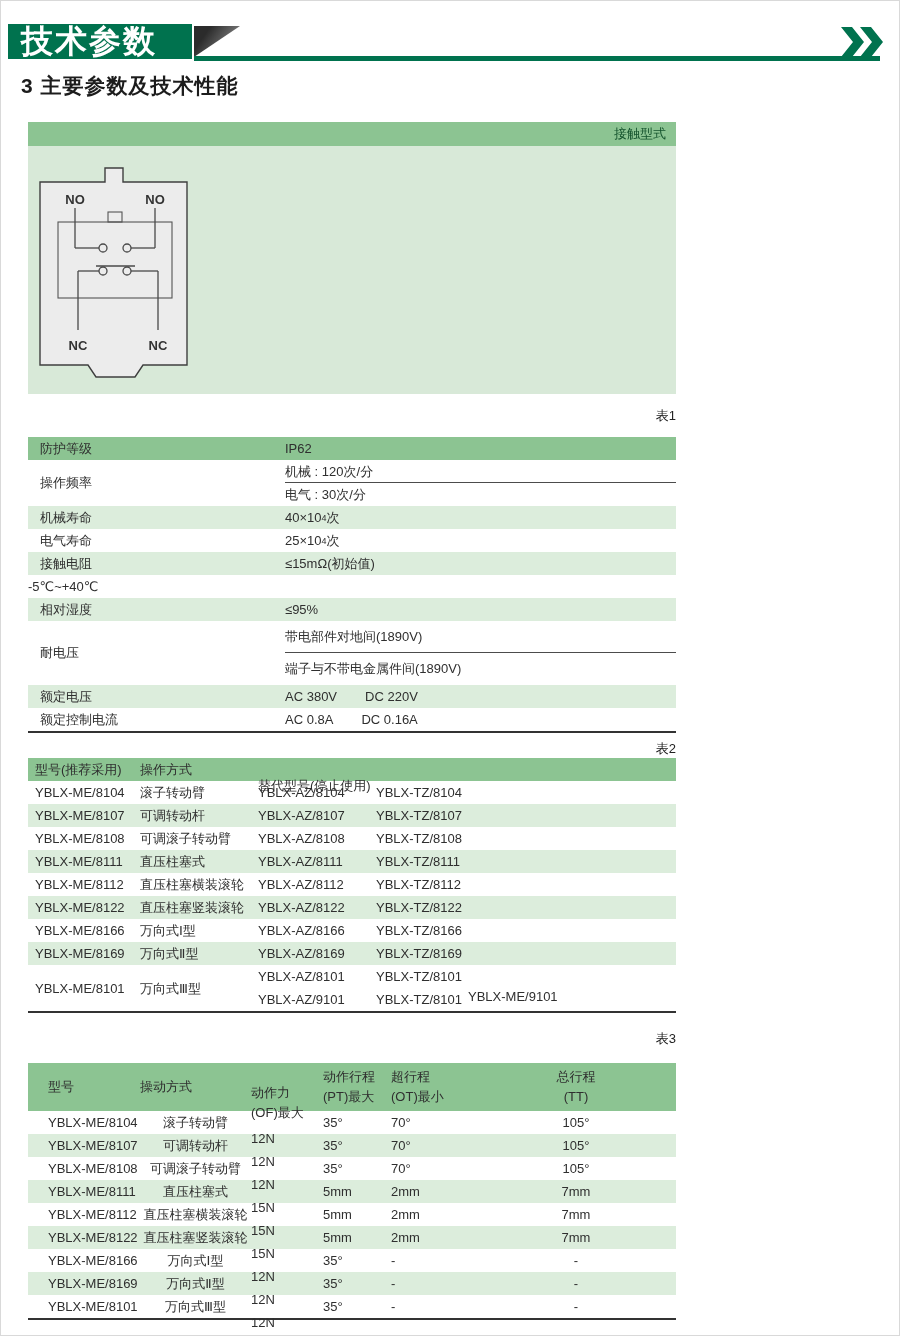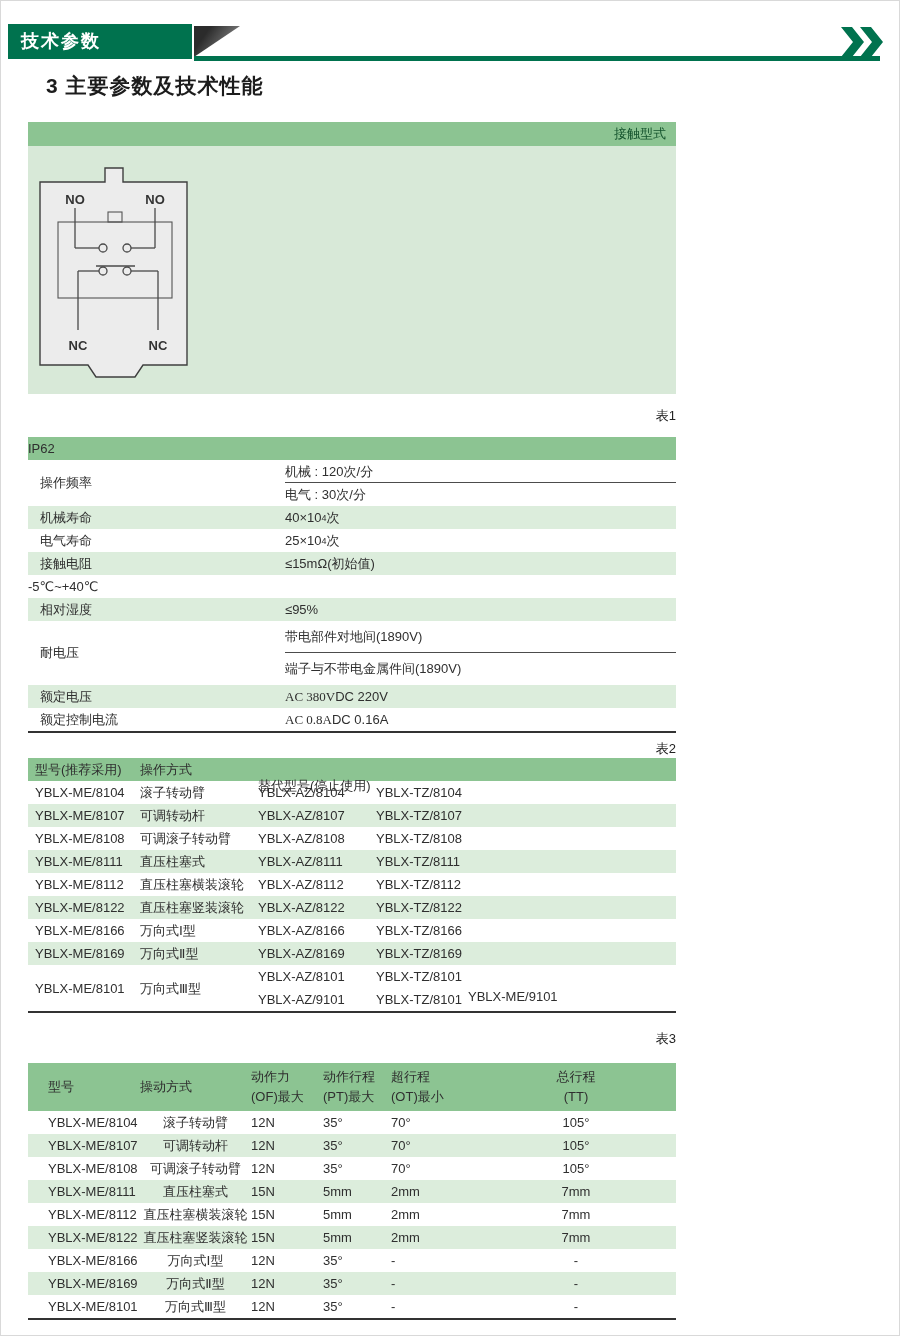--- a/index.html
+++ b/index.html
@@ -13,28 +13,28 @@
   html,body{width:900px;height:1336px;}
   body{
     position:relative;background:#ffffff;color:var(--ink);
     font-family:"Liberation Sans","DejaVu Sans",sans-serif;
     overflow:hidden;
   }
   .page-border{position:absolute;inset:0;border:1px solid #d9d9d9;pointer-events:none;}
 
   
   .header-bar{position:absolute;left:8px;top:24px;width:184px;height:35px;background:var(--dg);}
-  .header-title{color:#fff;font-size:18px;font-weight:700;line-height:34px;padding-left:13px;letter-spacing:2px;}
+  .header-title{color:#fff;font-size:32px;font-weight:700;line-height:34px;padding-left:13px;letter-spacing:2px;}
   .header-swoosh{position:absolute;left:194px;top:26px;width:46px;height:31px;
     background:linear-gradient(125deg,#2b2b2b 25%,#9a9a9a 95%);
     clip-path:polygon(0 0,100% 0,0 100%);filter:blur(.7px);}
   .header-line{position:absolute;left:194px;top:56px;width:686px;height:5px;background:var(--dg);}
   .chevrons{position:absolute;left:841px;top:27px;width:42px;height:30px;}
 
-  .section-title{position:absolute;left:46px;top:72px;font-size:21px;font-weight:700;color:#1c1c1c;letter-spacing:1px;}
+  .section-title{position:absolute;left:21px;top:72px;font-size:21px;font-weight:700;color:#1c1c1c;letter-spacing:1px;}
 
   
   .panel{position:absolute;left:28px;top:122px;width:648px;}
   .panel-header{height:24px;background:var(--mg);text-align:right;padding-right:10px;
     font-size:13px;line-height:24px;color:#14532d;}
   .panel-body{height:248px;background:var(--pg);position:relative;}
 
   
   .tbl-caption{position:absolute;left:28px;width:648px;text-align:right;font-size:13px;color:#222;}
   .cap1{top:407px}.cap2{top:740px}.cap3{top:1030px}
@@ -47,41 +47,41 @@
 
   
   .t1{top:437px;}
   .t1 .row{min-height:23px;}
   .t1 .lab{width:257px;padding-left:12px;display:flex;align-items:center;}
   .t1 .val{flex:1;display:flex;align-items:center;}
   .t1 .val-stack{flex:1;display:flex;flex-direction:column;}
   .sub{height:23px;line-height:23px;}
   .sub-tall{height:32px;line-height:32px;}
   .sep{border-bottom:1px solid #4c4c4c;}
-  .pair span:first-child{font-family:Liberation Serif, serif;}
+  .pair span:first-child{margin-right:28px;}
   sup{font-size:9px;}
 
   
   .t2{top:758px;}
   .t2 .row{height:23px;line-height:23px;}
   .t2 .c1{width:112px;padding-left:7px;}
   .t2 .c2{width:118px;}
   .t2 .c3{width:118px;}
   .t2 .c4{width:92px;}
   .t2 .c5{flex:1;margin-top:16px;}
   .t2 .row-tall{height:46px;line-height:23px;}
   .t2 .vcenter{display:flex;align-items:center;}
 
   
   .t3{top:1063px;}
   .t3 .row{height:23px;line-height:23px;}
   .t3 .h{height:48px;line-height:20px;}
   .t3 .c1{width:112px;padding-left:20px;}
   .t3 .c2{width:111px;text-align:center;}
-  .t3 .c3{width:72px;}
+  .t3 .c3{width:72px;margin-top:16px;}
   .t3 .c4{width:68px;}
   .t3 .c5{width:85px;}
   .t3 .c6{flex:1;text-align:center;}
   .t3 .h .cell2{padding-top:4px;}
   .t3 .h .vcenter{display:flex;align-items:center;}
 </style>
 </head>
 <body>
 
 <div class="page-border"></div>
@@ -127,20 +127,21 @@
       <text x="127" y="58" font-size="13" font-weight="bold" fill="#333" text-anchor="middle">NO</text>
       <text x="50" y="204" font-size="13" font-weight="bold" fill="#333" text-anchor="middle">NC</text>
       <text x="130" y="204" font-size="13" font-weight="bold" fill="#333" text-anchor="middle">NC</text>
     </svg>
   </div>
 </div>
 
 <div class="tbl-caption cap1">表1</div>
 <div class="tbl t1">
   <div class="row bg-mid">
+    <div class="lab">防护等级</div>
     <div class="val">IP62</div>
   </div>
   <div class="row">
     <div class="lab">操作频率</div>
     <div class="val-stack">
       <div class="sub sep">机械 : 120次/分</div>
       <div class="sub">电气 : 30次/分</div>
     </div>
   </div>
   <div class="row bg-alt">

